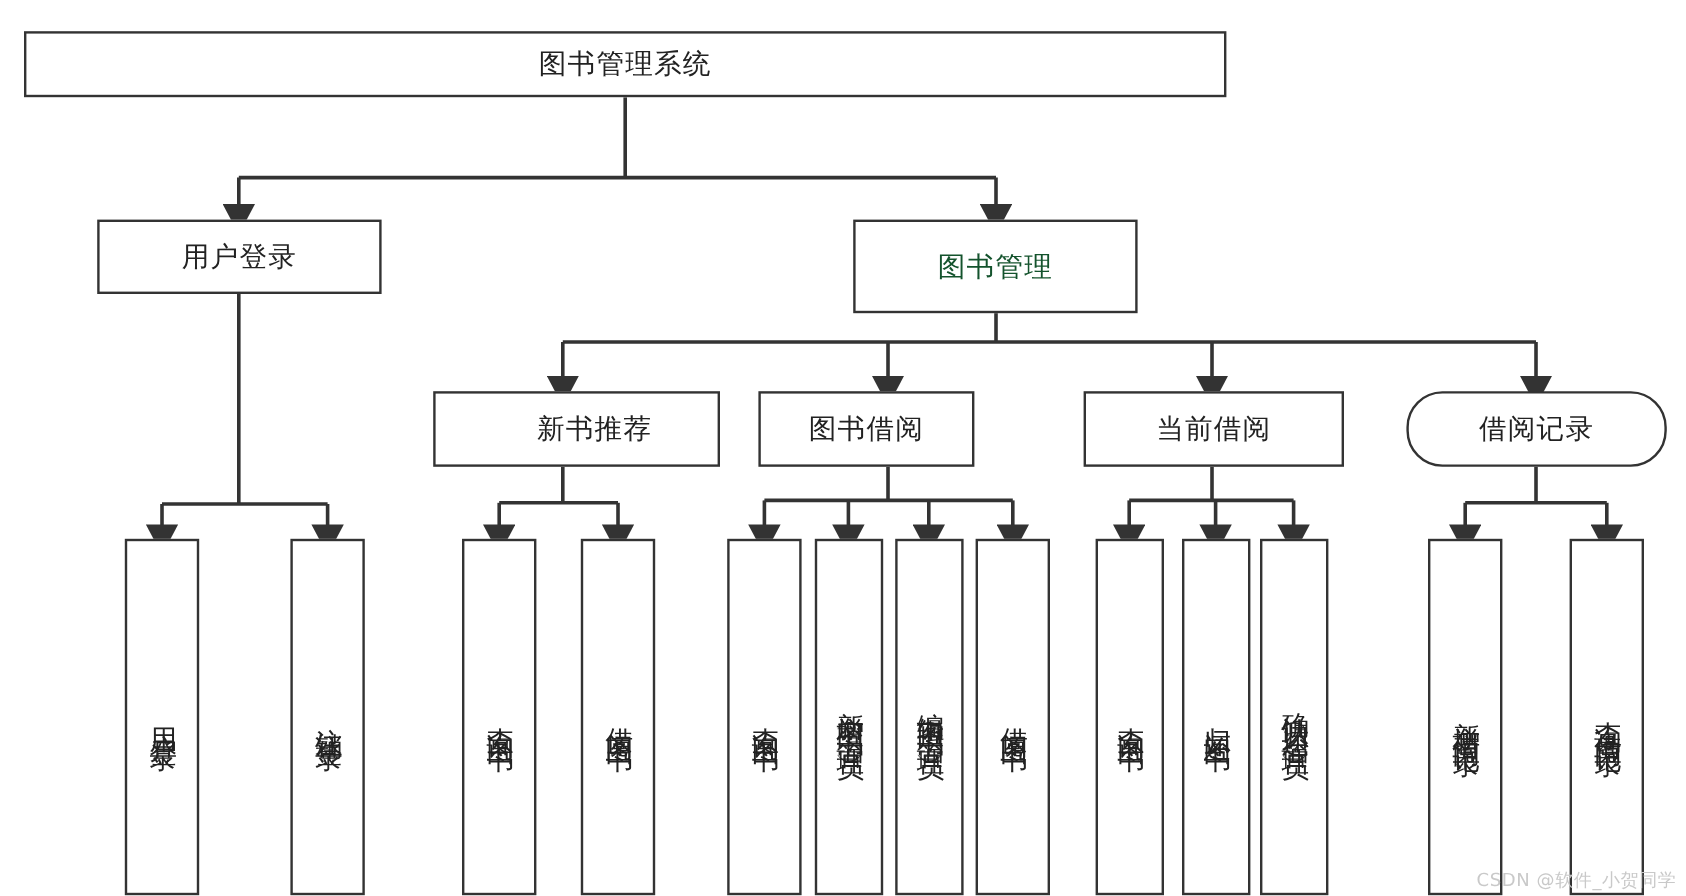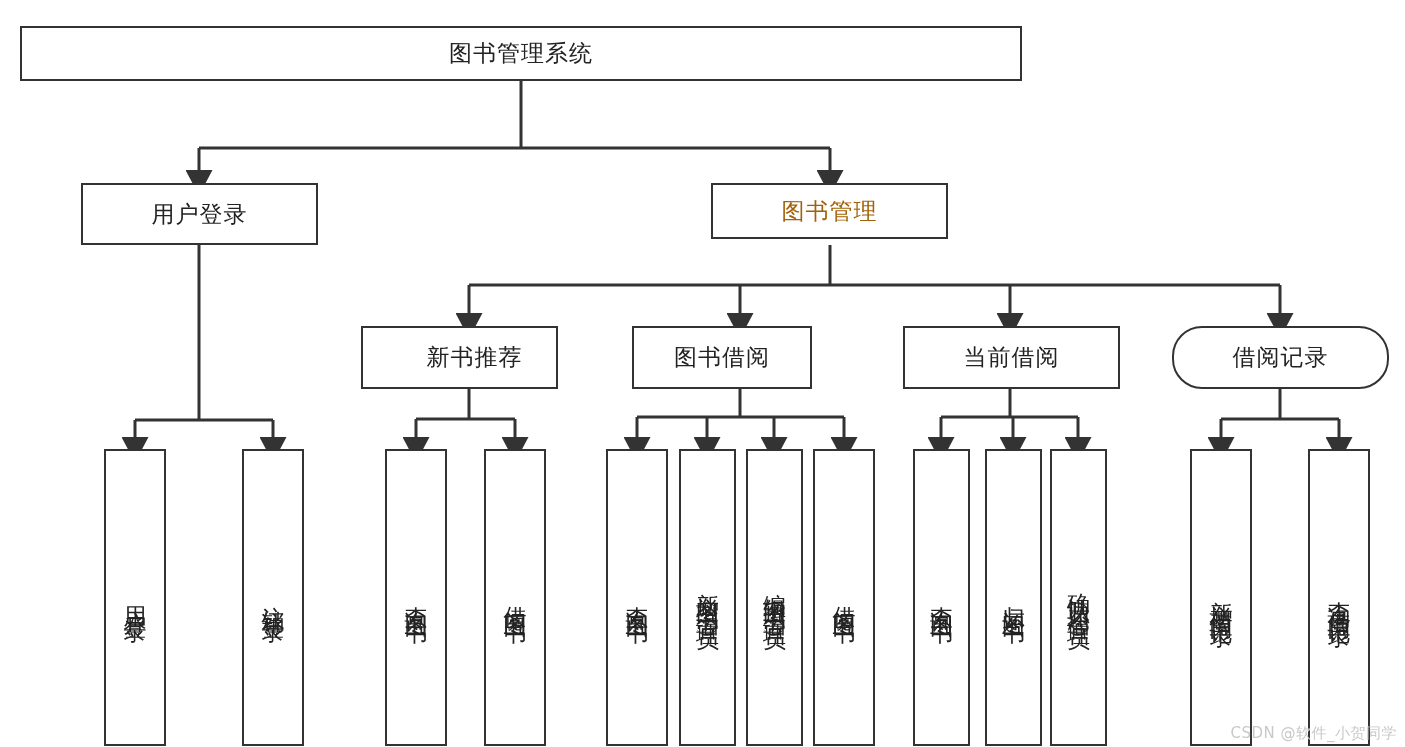--- a/index.html
+++ b/index.html
@@ -118,25 +118,25 @@
     </g>
   </svg>
 
   <div class="node horiz" style="left: 20px; top: 13px; width: 1002px; height: 55px; border-color: rgb(51, 51, 51); color: rgb(34, 34, 34);">
     <span>图书管理系统</span>
   </div>
 
   <div class="node horiz" style="left: 81px; top: 170px; width: 237px; height: 62px; border-color: rgb(51, 51, 51); color: rgb(34, 34, 34);">
     <span>用户登录</span>
   </div>
-  <div class="node horiz" style="left: 711px; top: 170px; width: 237px; height: 56px; border-color: rgb(51, 51, 51); color: #a16207;">
+  <div class="node horiz" style="left: 711px; top: 170px; width: 237px; height: 78px; border-color: rgb(51, 51, 51); color: #14532d;">
     <span>图书管理</span>
   </div>
 
-  <div class="node horiz" style="left: 361px; top: 313px; width: 197px; height: 63px; border-color: rgb(51, 51, 51); color: rgb(34, 34, 34); padding-left: 30px;">
+  <div class="node horiz" style="left: 361px; top: 313px; width: 239px; height: 63px; border-color: rgb(51, 51, 51); color: rgb(34, 34, 34); padding-left: 30px;">
     <span>新书推荐</span>
   </div>
   <div class="node horiz" style="left: 632px; top: 313px; width: 180px; height: 63px; border-color: rgb(51, 51, 51); color: rgb(34, 34, 34);">
     <span>图书借阅</span>
   </div>
   <div class="node horiz" style="left: 903px; top: 313px; width: 217px; height: 63px; border-color: rgb(51, 51, 51); color: rgb(34, 34, 34);">
     <span>当前借阅</span>
   </div>
   <div class="node horiz" style="left: 1172px; top: 313px; width: 217px; height: 63px; border-color: rgb(51, 51, 51); color: rgb(34, 34, 34); border-radius: 30px;">
     <span>借阅记录</span>

